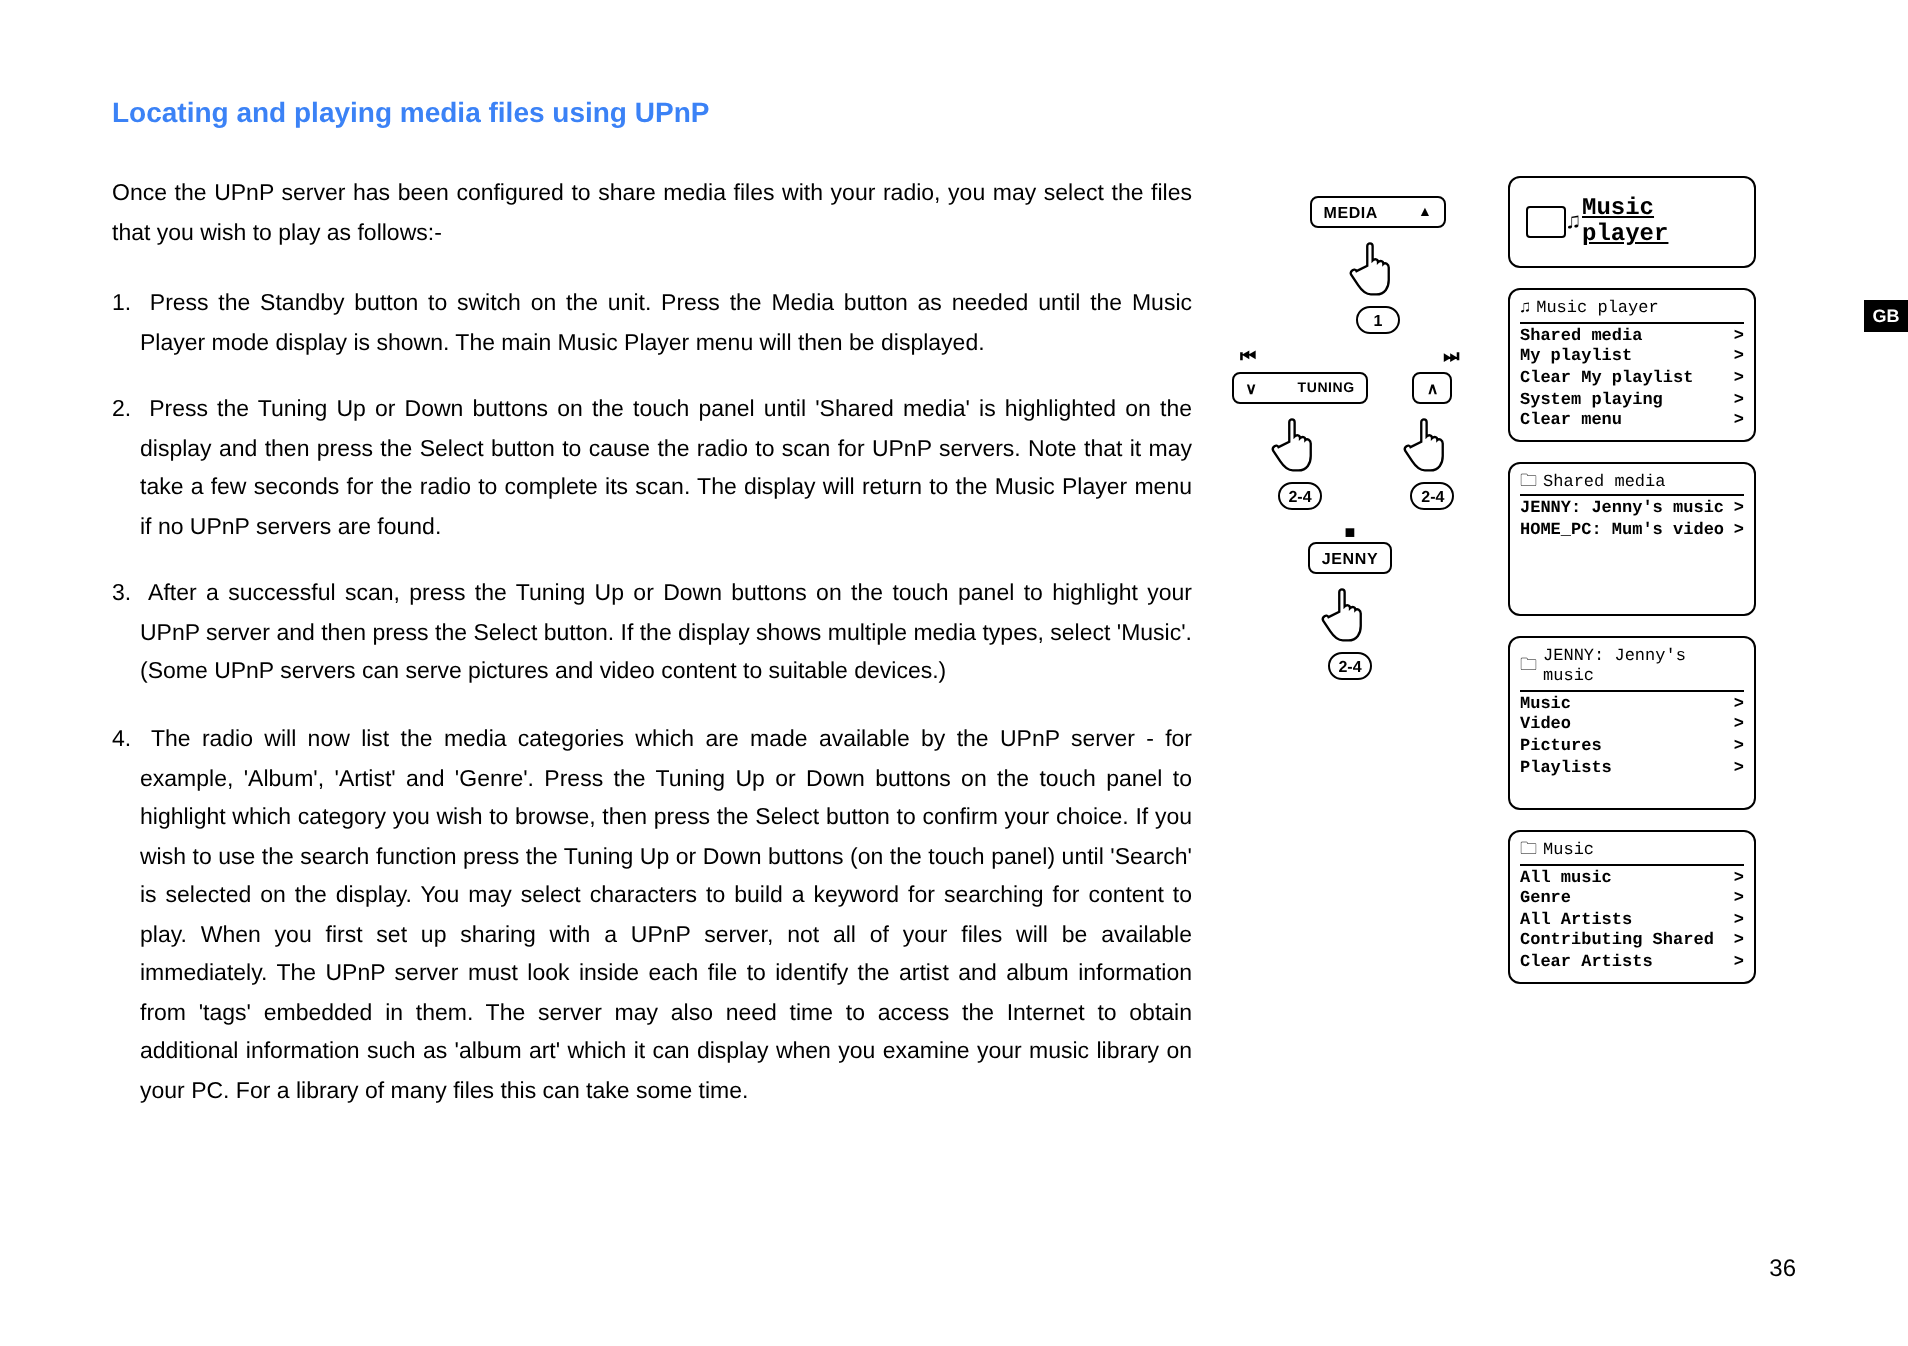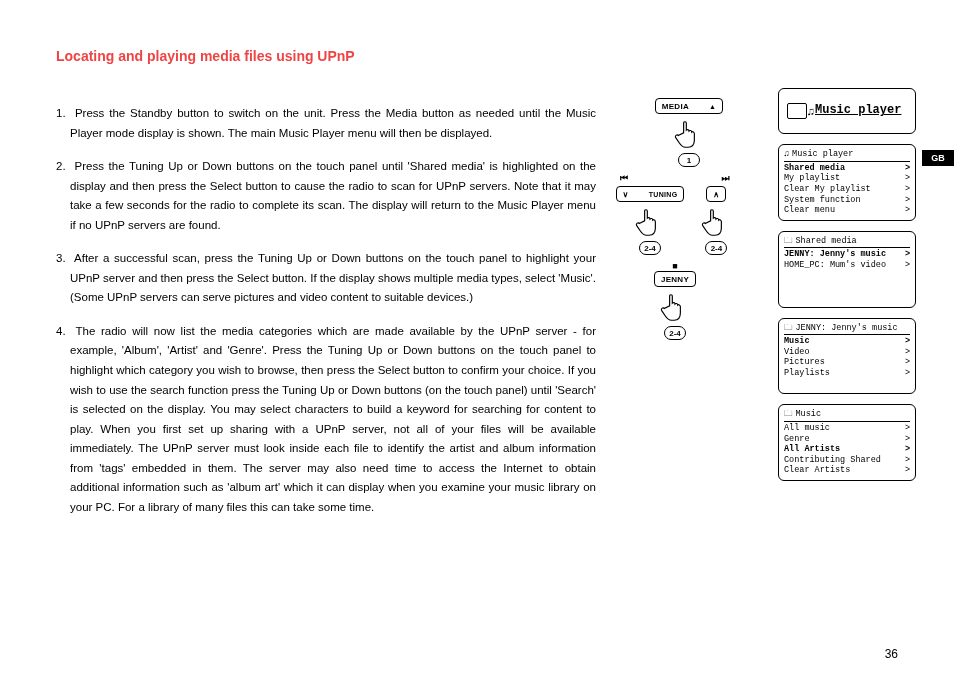--- a/index.html
+++ b/index.html
@@ -2,70 +2,71 @@
 <html><head>
 <meta charset="utf-8">
 <style>
   * { box-sizing: border-box; margin: 0; padding: 0; }
   body {
     width: 954px; height: 673px;
     font-family: Arial, Helvetica, sans-serif;
     background: #fff; color: #000;
     position: relative; padding: 48px 56px 24px 56px;
   }
-  .heading { font-size: 14px; font-weight: bold; color: #ef4444; margin-bottom: 24px; }
+  .heading { font-size: 14px; font-weight: bold; color: #3b82f6; margin-bottom: 24px; }
   .content { display: flex; gap: 24px; }
   .textcol { width: 540px; font-size: 11.5px; line-height: 1.7; text-align: justify; }
   .textcol p { margin-bottom: 14px; }
   .textcol ol { list-style: none; margin-top: 16px; }
   .textcol li { margin-bottom: 14px; padding-left: 14px; text-indent: -14px; }
   .textcol li .num { display: inline-block; width: 14px; text-indent: 0; }
   .diagcol { width: 110px; position: relative; }
   .lcdcol { width: 130px; display: flex; flex-direction: column; gap: 10px; align-items: flex-start; }
-  .gb { position: absolute; right: 0; top: 150px; width: 32px; height: 16px;
+  .gb { position: absolute; right: 0; top: 150px; width: 22px; height: 16px;
         background: #000; color: #fff; font-size: 9px; font-weight: bold;
         display: flex; align-items: center; justify-content: center; }
-  .pagenum { position: absolute; right: 56px; bottom: 12px; font-size: 12px; }
+  .pagenum { position: absolute; right: 56px; bottom: 32px; font-size: 12px; }
 
   
   .diagcol { font-size: 8px; padding-top: 10px; }
   .btnbox { border: 1.5px solid #000; border-radius: 4px; padding: 3px 6px 2px 6px;
             display: inline-flex; align-items: center; gap: 20px; margin-bottom: 4px;
             font-weight: bold; letter-spacing: 0.3px; }
   .hand { width: 36px; height: 34px; display: block; margin: -3px auto 4px auto; }
   .hand svg { width: 100%; height: 100%; }
   .badge { width: 22px; height: 14px; border: 1.2px solid #000; border-radius: 7px;
            display: inline-flex; align-items: center; justify-content: center;
            font-size: 8px; font-weight: bold; background: #fff; }
   .diagrow { display: flex; justify-content: center; gap: 14px; }
   .diagcell { display: flex; flex-direction: column; align-items: center; }
   .barlabel { font-weight: bold; letter-spacing: .3px; margin-bottom: 2px; display: flex; gap: 2px; align-items: center;}
 
   
-  .lcd { width: 138px; border: 1.5px solid #000; border-radius: 6px; padding: 4px 5px;
+  .lcd { width: 124px; border: 1.5px solid #000; border-radius: 6px; padding: 4px 5px;
          font-family: "Courier New", monospace; font-size: 8.5px; line-height: 1.25;
-         background: #fff; margin-left: 24px; }
+         background: #fff; }
   .lcd.big { height: 46px; display: flex; align-items: center; gap: 8px; padding: 4px 8px;}
   .lcd.big .title { font-size: 12px; font-weight: bold; text-decoration: underline; line-height: 1.1;}
   .lcd .hdr { display: flex; align-items: center; gap: 3px; margin-bottom: 1px;}
-  .lcd .row { display: flex; justify-content: space-between; }
+  .lcd .row { display: flex; justify-content: space-between; font-weight: bold; }
   .lcd .row.bold { font-weight: bold; }
   .lcd hr { border: none; border-top: 1px solid #000; margin: 1px 0; }
   .noteicon { display: inline-block; width: 20px; height: 16px; border: 1.5px solid #000;
               border-radius: 2px; position: relative; flex-shrink: 0;}
   .noteicon::after { content: "♫"; position: absolute; right: -8px; bottom: -2px; font-size: 11px; }
   .folder { display:inline-block; }
 </style>
 </head>
 <body>
 
 <div class="heading">Locating and playing media files using UPnP</div>
 
 <div class="content">
   <div class="textcol">
+    <p>Once the UPnP server has been configured to share media files with your radio, you may select the files that you wish to play as follows:-</p>
     <ol id="steps">
         <li><span class="num">1.</span> Press the Standby button to switch on the unit. Press the Media button as needed until the Music Player mode display is shown. The main Music Player menu will then be displayed.</li>
         <li><span class="num">2.</span> Press the Tuning Up or Down buttons on the touch panel until 'Shared media' is highlighted on the display and then press the Select button to cause the radio to scan for UPnP servers. Note that it may take a few seconds for the radio to complete its scan. The display will return to the Music Player menu if no UPnP servers are found.</li>
         <li><span class="num">3.</span> After a successful scan, press the Tuning Up or Down buttons on the touch panel to highlight your UPnP server and then press the Select button. If the display shows multiple media types, select 'Music'. (Some UPnP servers can serve pictures and video content to suitable devices.)</li>
         <li><span class="num">4.</span> The radio will now list the media categories which are made available by the UPnP server - for example, 'Album', 'Artist' and 'Genre'. Press the Tuning Up or Down buttons on the touch panel to highlight which category you wish to browse, then press the Select button to confirm your choice. If you wish to use the search function press the Tuning Up or Down buttons (on the touch panel) until 'Search' is selected on the display. You may select characters to build a keyword for searching for content to play. When you first set up sharing with a UPnP server, not all of your files will be available immediately. The UPnP server must look inside each file to identify the artist and album information from 'tags' embedded in them. The server may also need time to access the Internet to obtain additional information such as 'album art' which it can display when you examine your music library on your PC. For a library of many files this can take some time.</li>
       </ol>
   </div>
 
   <div class="diagcol">
 
@@ -142,21 +143,21 @@
           </div>
           <div class="row">
             <span>My playlist</span>
             <span>&gt;</span>
           </div>
           <div class="row">
             <span>Clear My playlist</span>
             <span>&gt;</span>
           </div>
           <div class="row">
-            <span>System function</span>
+            <span>System playing</span>
             <span>&gt;</span>
           </div>
           <div class="row">
             <span>Clear menu</span>
             <span>&gt;</span>
           </div>
         </div>
         <div class="lcd" style="margin-bottom: 10px;">
           <div class="hdr">
             <span class="folder">🗀</span>

